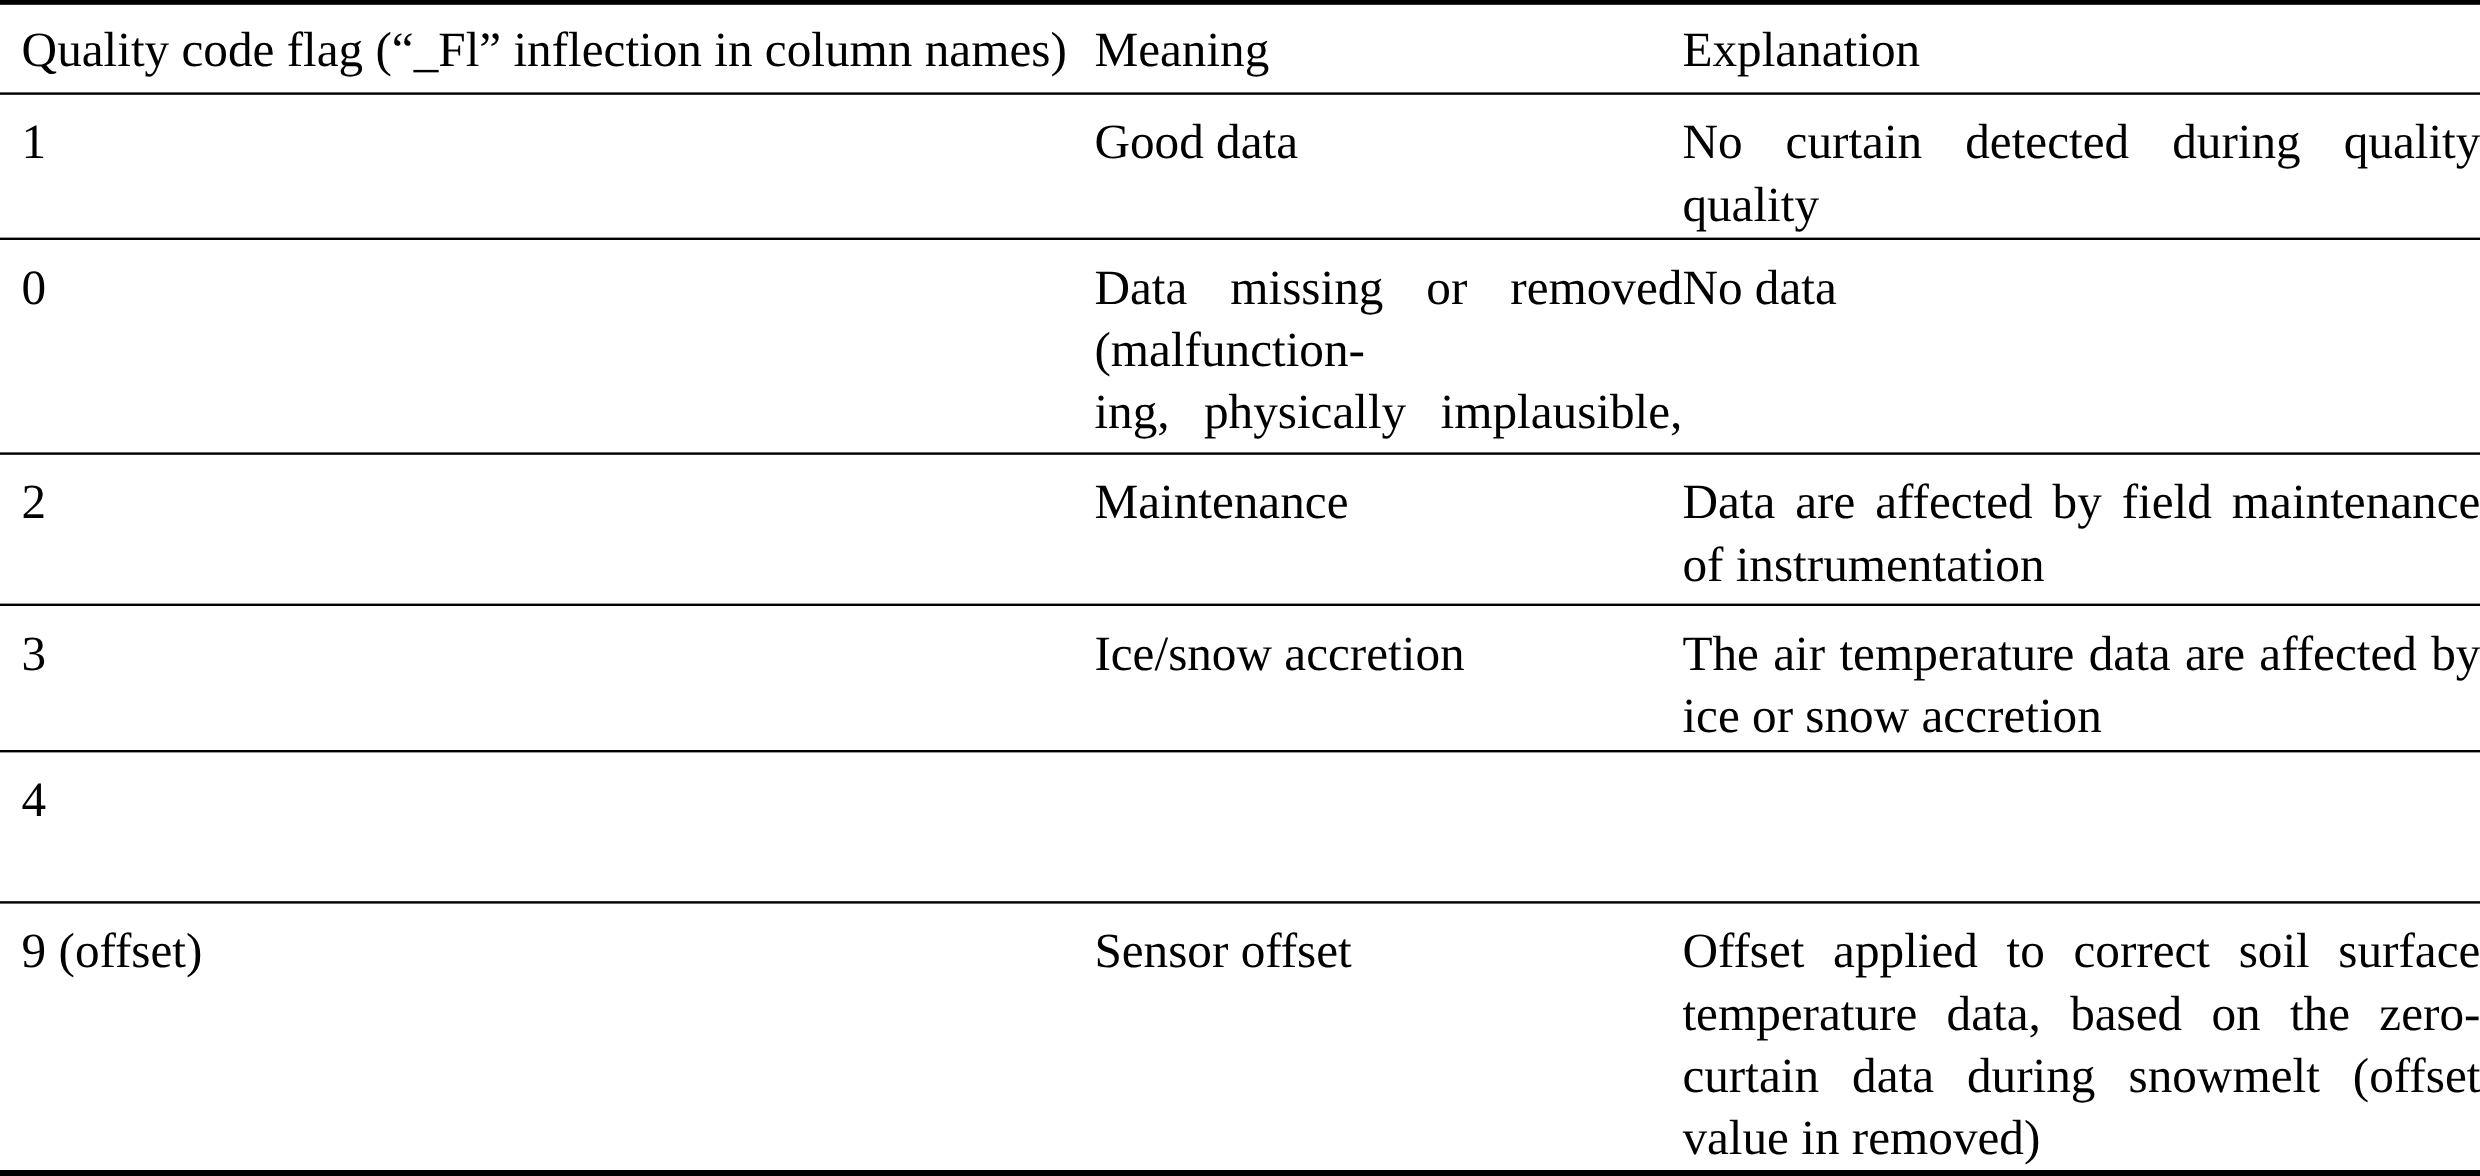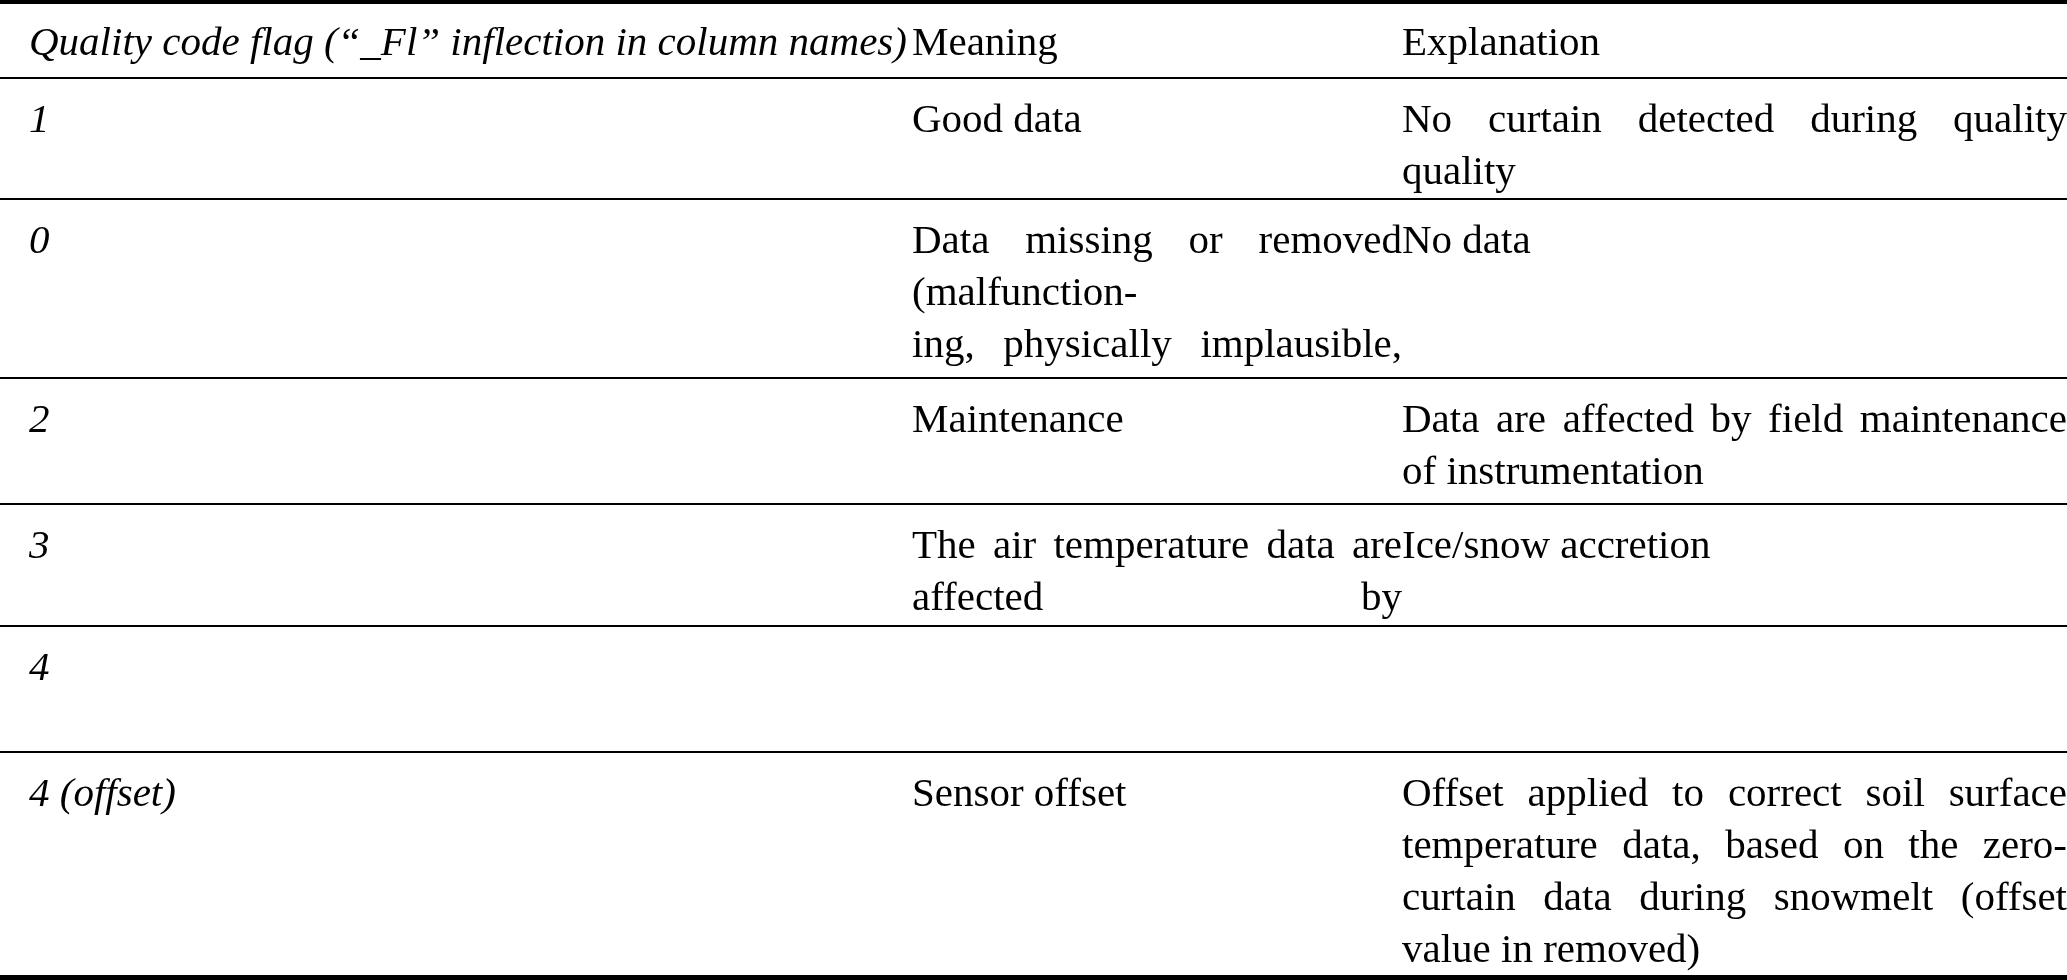--- a/index.html
+++ b/index.html
@@ -20,21 +20,21 @@
     overflow:hidden;
   }
   .tr.data{border-top:2px solid #000;}
   .td{
     line-height:52px;
     padding-top:13px;
     box-sizing:border-box;
     overflow:hidden;
   }
   .hdr .td{padding-top:11px;}
-  .col-flag{padding-left:29px;font-style:italic;}
+  .col-flag{padding-left:18px;}
   .col-expl{}
   .hdr{height:73px;}
   .row-h-121{height:121px;}
   .row-h-179{height:179px;}
   .row-h-126{height:126px;}
   .row-h-122{height:122px;}
   .row-h-222{height:222px;}
   .line{display:block;}
   .jl{text-align:justify;text-align-last:justify;}
   .ll{text-align:left;}
@@ -73,33 +73,33 @@
     <div class="td col-flag">2</div>
     <div class="td col-meaning">Maintenance</div>
     <div class="td col-expl">
       <span class="line jl">Data are affected by field maintenance</span>
       <span class="line ll">of instrumentation</span>
     </div>
   </div>
 
   <div class="tr data row-h-122">
     <div class="td col-flag">3</div>
+    <div class="td col-meaning">Ice/snow accretion</div>
     <div class="td col-expl">
       <span class="line jl">The air temperature data are affected by</span>
       <span class="line ll">ice or snow accretion</span>
     </div>
-    <div class="td col-meaning">Ice/snow accretion</div>
   </div>
 
   <div class="tr data row-h-126">
     <div class="td col-flag">4</div>
   </div>
 
   <div class="tr data row-h-222">
-    <div class="td col-flag">4 (offset)</div>
+    <div class="td col-flag">9 (offset)</div>
     <div class="td col-meaning">Sensor offset</div>
     <div class="td col-expl">
       <span class="line jl">Offset applied to correct soil surface</span>
       <span class="line jl">temperature data, based on the zero-</span>
       <span class="line jl">curtain data during snowmelt (offset</span>
       <span class="line ll">value in removed)</span>
     </div>
   </div>
 
 </div>

